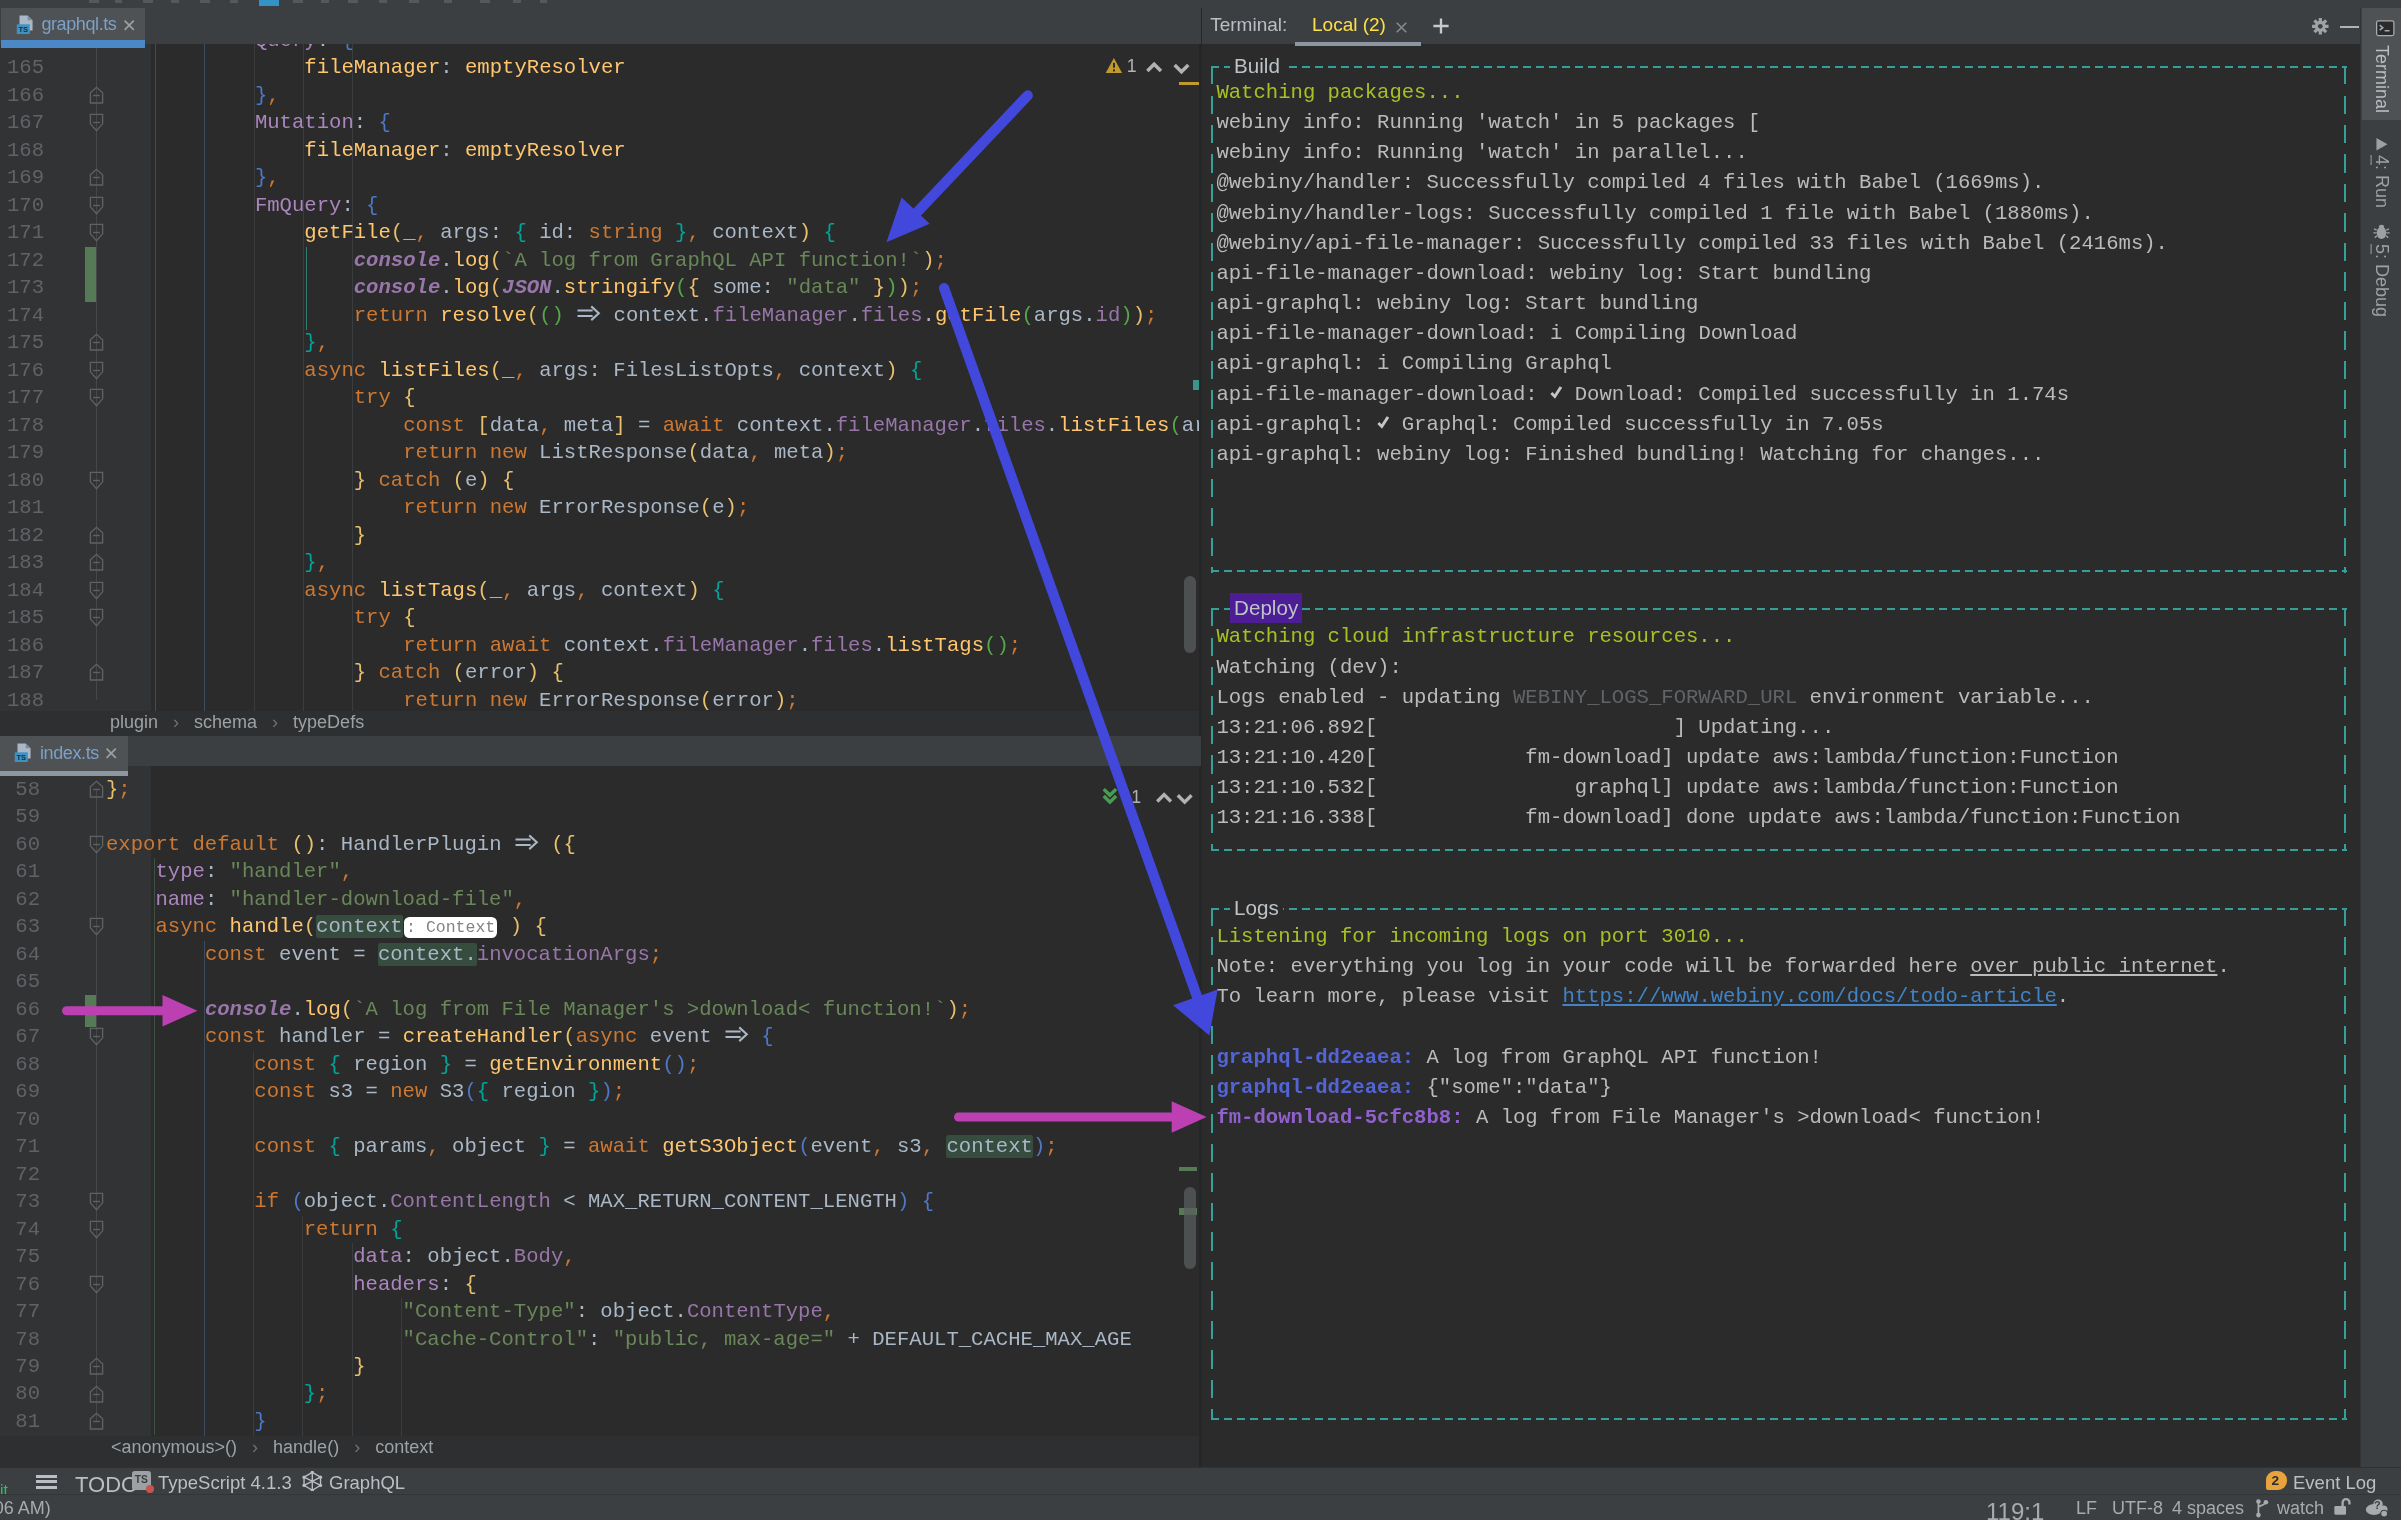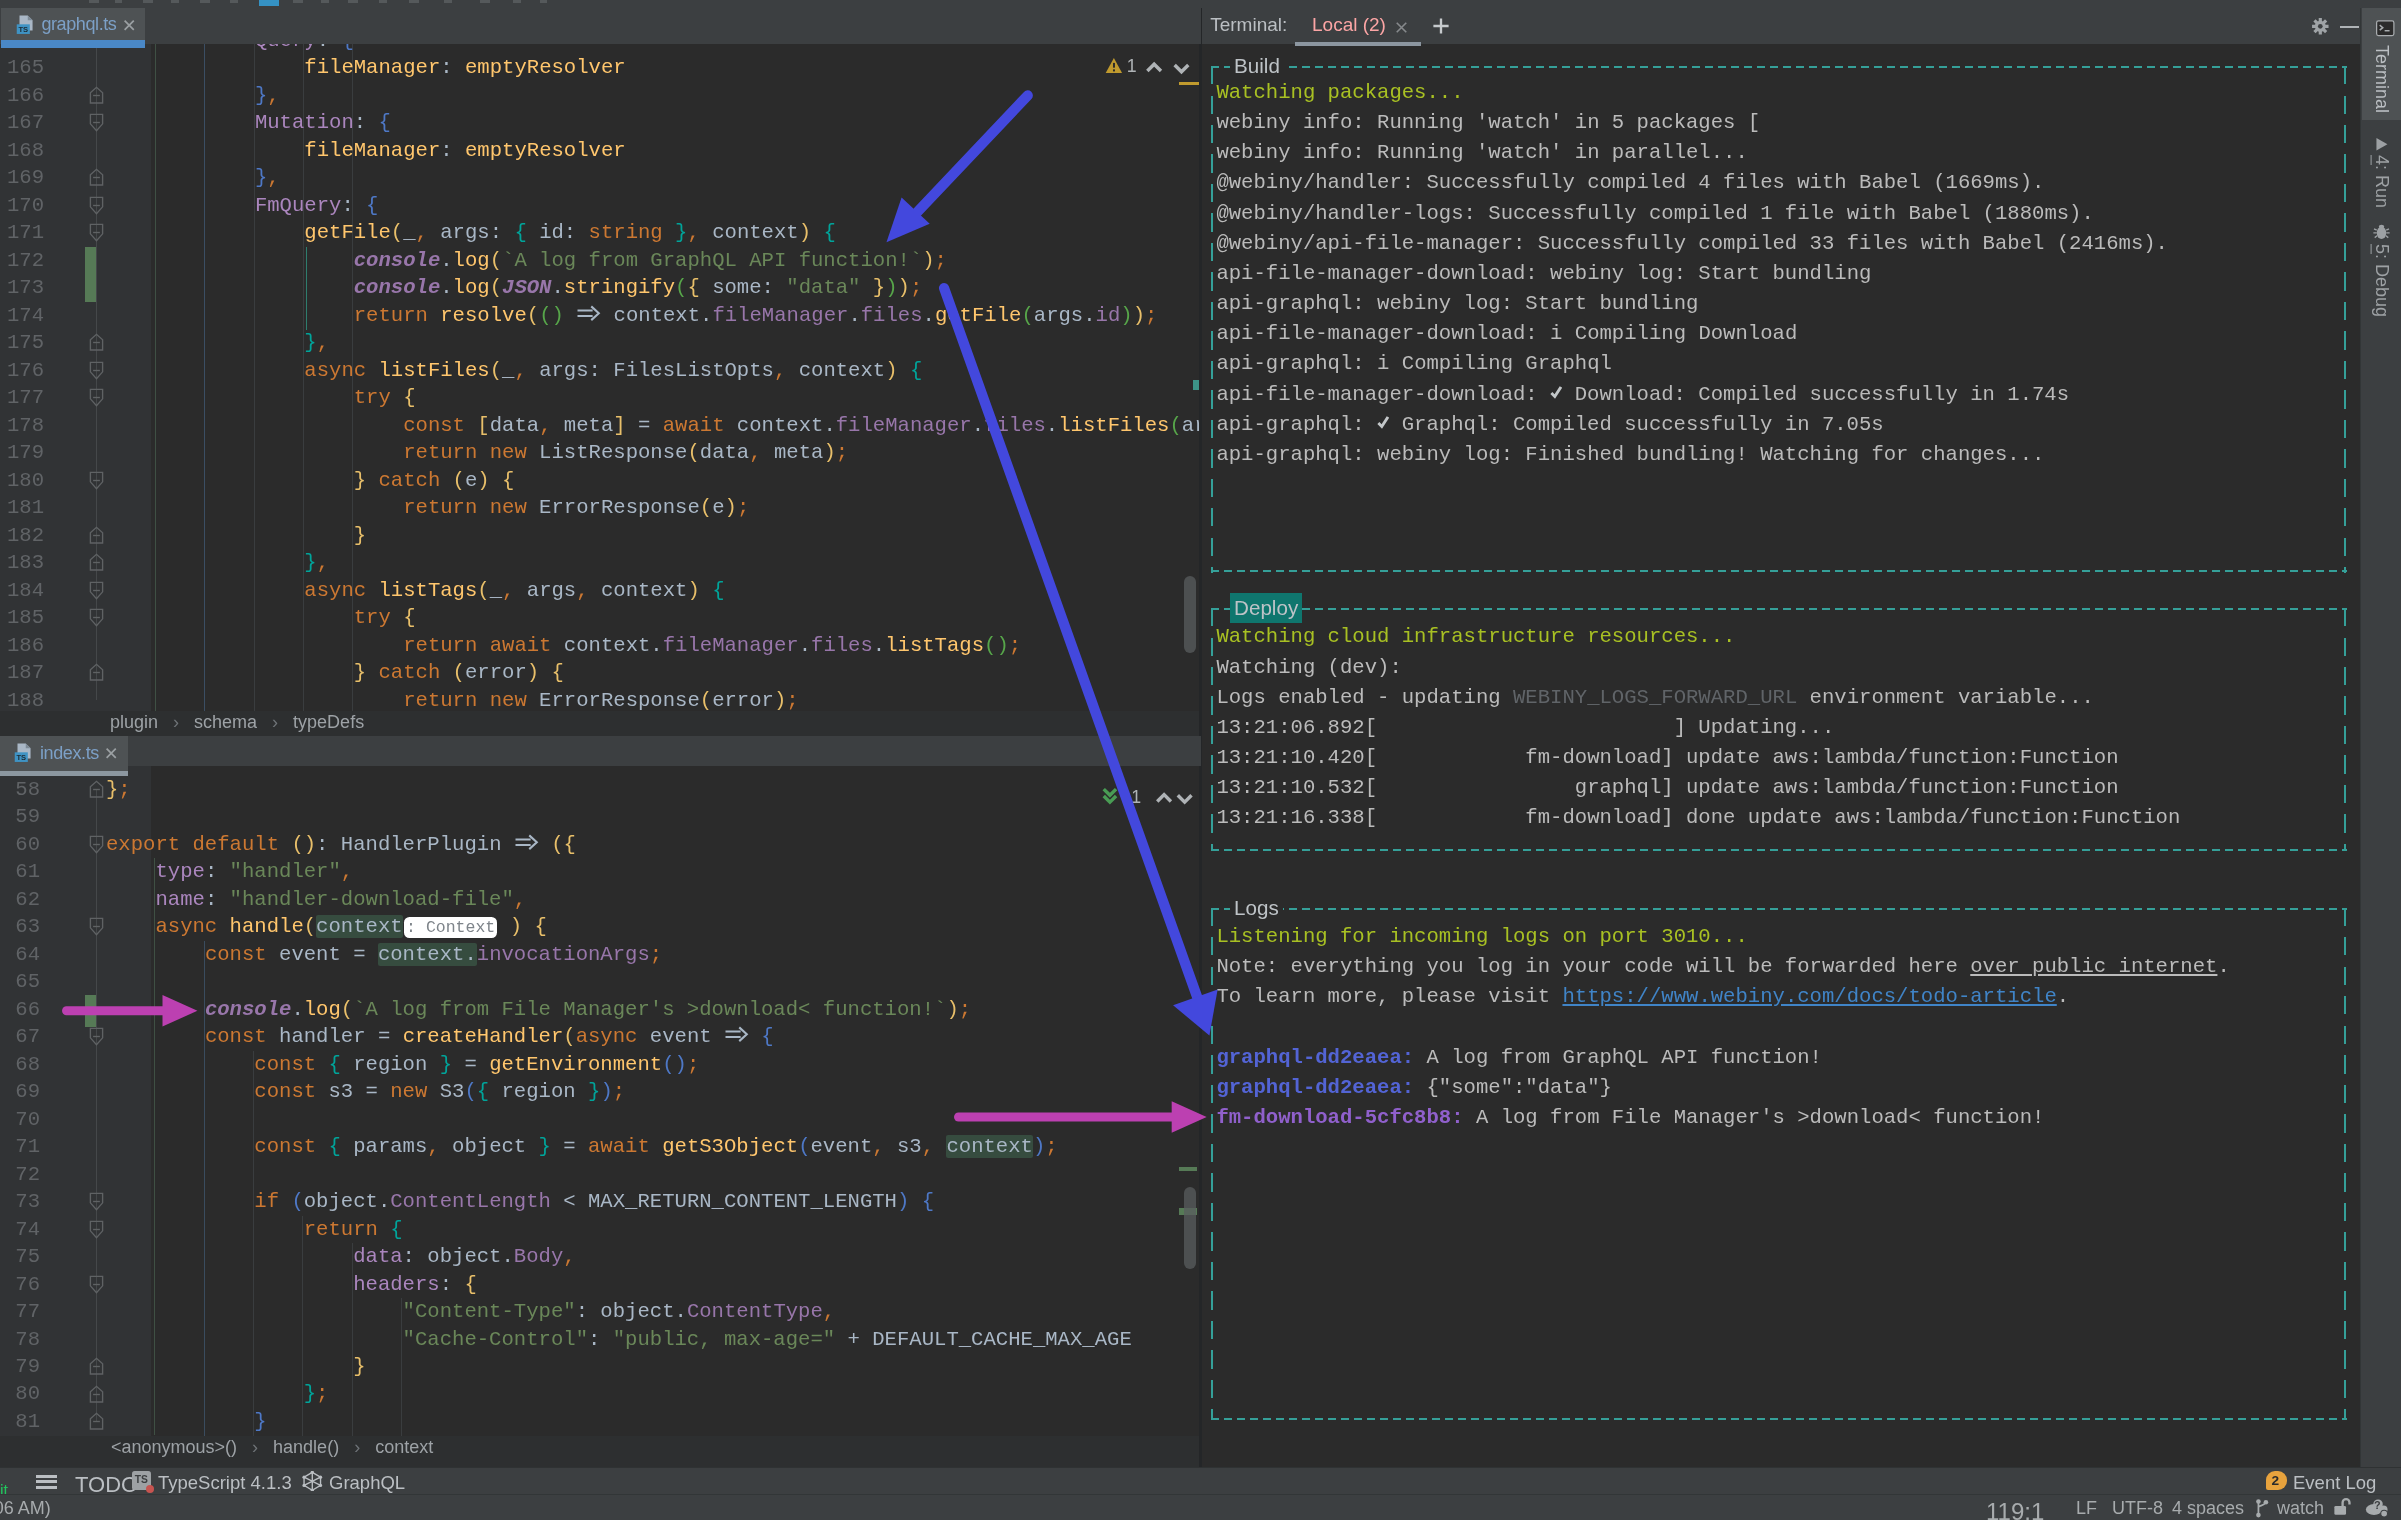--- a/index.html
+++ b/index.html
@@ -334,21 +334,21 @@
 <div class="abs" id="term">
     <div class="abs" style="left:9px;top:58px;width:1136px;height:2.1px;background:repeating-linear-gradient(90deg,#35a099 0 8.2px,transparent 8.2px 13px)"></div>
     <div class="abs" style="left:9px;top:562px;width:1136px;height:2.1px;background:repeating-linear-gradient(90deg,#35a099 0 8.2px,transparent 8.2px 13px)"></div>
     <div class="abs" style="left:9px;top:58px;width:2.1px;height:507px;background:repeating-linear-gradient(180deg,#35a099 0 18px,transparent 18px 29.5px)"></div>
     <div class="abs" style="left:1142px;top:58px;width:2.1px;height:507px;background:repeating-linear-gradient(180deg,#35a099 0 18px,transparent 18px 29.5px)"></div>
     <div class="abs mono" style="left:28px;top:43px;height:30px;line-height:30px;font-size:20.6px;color:#bec3c7;background:#2b2b2b;padding:0 4.1px">Build</div>
     <div class="abs" style="left:9px;top:600px;width:1136px;height:2.1px;background:repeating-linear-gradient(90deg,#35a099 0 8.2px,transparent 8.2px 13px)"></div>
     <div class="abs" style="left:9px;top:841px;width:1136px;height:2.1px;background:repeating-linear-gradient(90deg,#35a099 0 8.2px,transparent 8.2px 13px)"></div>
     <div class="abs" style="left:9px;top:600px;width:2.1px;height:243px;background:repeating-linear-gradient(180deg,#35a099 0 18px,transparent 18px 29.5px)"></div>
     <div class="abs" style="left:1142px;top:600px;width:2.1px;height:243px;background:repeating-linear-gradient(180deg,#35a099 0 18px,transparent 18px 29.5px)"></div>
-    <div class="abs mono" style="left:28px;top:585px;height:30px;line-height:30px;font-size:20.6px;color:#bec3c7;background:#0f766e;padding:0 4.1px">Deploy</div>
+    <div class="abs mono" style="left:28px;top:585px;height:30px;line-height:30px;font-size:20.6px;color:#bec3c7;background:#4c1d95;padding:0 4.1px">Deploy</div>
     <div class="abs" style="left:9px;top:900px;width:1136px;height:2.1px;background:repeating-linear-gradient(90deg,#35a099 0 8.2px,transparent 8.2px 13px)"></div>
     <div class="abs" style="left:9px;top:1410px;width:1136px;height:2.1px;background:repeating-linear-gradient(90deg,#35a099 0 8.2px,transparent 8.2px 13px)"></div>
     <div class="abs" style="left:9px;top:900px;width:2.1px;height:512px;background:repeating-linear-gradient(180deg,#35a099 0 18px,transparent 18px 29.5px)"></div>
     <div class="abs" style="left:1142px;top:900px;width:2.1px;height:512px;background:repeating-linear-gradient(180deg,#35a099 0 18px,transparent 18px 29.5px)"></div>
     <div class="abs mono" style="left:28px;top:885px;height:30px;line-height:30px;font-size:20.6px;color:#bec3c7;background:#2b2b2b;padding:0 4.1px">Logs</div>
     <div class="tl" style="left:14.4px;top:70px"><i class="grn">Watching packages...</i></div>
     <div class="tl" style="left:14.4px;top:100px">webiny info: Running 'watch' in 5 packages [</div>
     <div class="tl" style="left:14.4px;top:130px">webiny info: Running 'watch' in parallel...</div>
     <div class="tl" style="left:14.4px;top:160px">@webiny/handler: Successfully compiled 4 files with Babel (1669ms).</div>
     <div class="tl" style="left:14.4px;top:191px">@webiny/handler-logs: Successfully compiled 1 file with Babel (1880ms).</div>
@@ -373,21 +373,21 @@
     <div class="tl" style="left:14.4px;top:795px">13:21:16.338[            fm-download] done update aws:lambda/function:Function</div>
     <div class="tl" style="left:14.4px;top:914px"><i class="grn">Listening for incoming logs on port 3010...</i></div>
     <div class="tl" style="left:14.4px;top:944px">Note: everything you log in your code will be forwarded here <u>over public internet</u>.</div>
     <div class="tl" style="left:14.4px;top:974px">To learn more, please visit <i class="lnk">https://www.webiny.com/docs/todo-article</i>.</div>
     <div class="tl" style="left:14.4px;top:1035px"><i class="ind">graphql-dd2eaea:</i> A log from GraphQL API function!</div>
     <div class="tl" style="left:14.4px;top:1065px"><i class="ind">graphql-dd2eaea:</i> {"some":"data"}</div>
     <div class="tl" style="left:14.4px;top:1095px"><i class="vio">fm-download-5cfc8b8:</i> A log from File Manager's &gt;download&lt; function!</div>
   </div>
 <div class="abs" id="termhead">
     <span class="abs" style="left:8.2px;top:6.9px;font-size:19px;color:#bbbfc3">Terminal:</span>
-    <span class="abs" style="left:110px;top:6.9px;font-size:19px;color:#fca5a5">Local (2)</span>
+    <span class="abs" style="left:110px;top:6.9px;font-size:19px;color:#fde047">Local (2)</span>
     <svg class="abs" style="left:192px;top:12.3px" width="15" height="15" viewBox="0 0 22 22">
       <path d="M4 4 L18 18 M18 4 L4 18" stroke="#86898c" stroke-width="2.4"></path>
     </svg>
     <div class="abs" style="left:93px;top:34px;width:126px;height:4.1px;background:#8c96a0"></div>
     <svg class="abs" style="left:230px;top:9.6px" width="18" height="18" viewBox="0 0 26 26">
       <path d="M13 2 V24 M2 13 H24" stroke="#c6cacd" stroke-width="3.4"></path>
     </svg>
     <svg class="abs" style="left:1108px;top:8.2px" width="20.6" height="20.6" viewBox="0 0 30 30">
       <g fill="#9fa3a6">
         <circle cx="15" cy="15" r="8"></circle>

